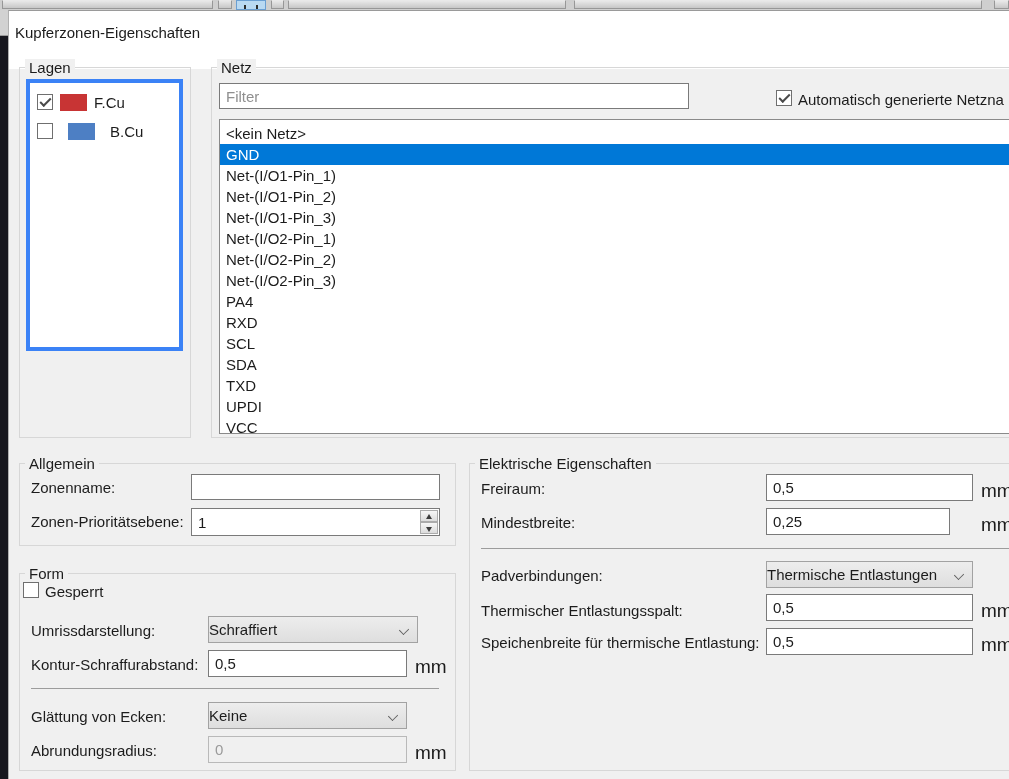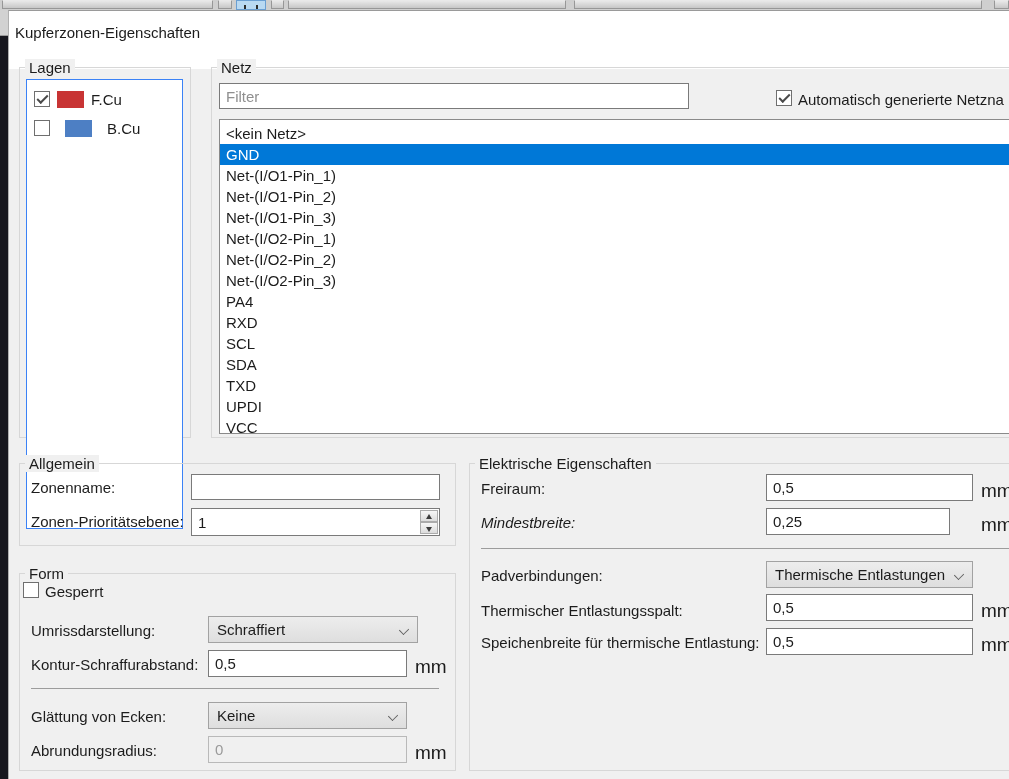--- a/index.html
+++ b/index.html
@@ -34,35 +34,35 @@
   .lbl { position:absolute; font-size:15px; color:#1c1c1c; white-space:nowrap; }
   .unit { position:absolute; font-size:19px; color:#1c1c1c; }
 
   .txt { position:absolute; background:#fff; border:1px solid #7a7a7a; font-size:15px;
          color:#1c1c1c; padding:0 6px; font-family:inherit; outline:none; }
   .txt::placeholder { color:#8f8f8f; }
   .txt.disabled { background:#f0f0f0; border-color:#b9b9b9; color:#9a9a9a; }
 
   .dropdown { position:absolute; background:linear-gradient(#ededed,#dedede);
               border:1px solid #a2a2a2; font-size:15px; color:#1c1c1c;
-              display:flex; align-items:center; padding-left:8px; }
+              display:flex; align-items:center; padding-left:0; }
   .chev { position:absolute; right:9px; top:50%; width:8px; height:8px; margin-top:-6px; }
   .chev::before { content:""; position:absolute; left:0; top:2px; width:7px; height:7px;
                   border-left:1.5px solid #5f5f5f; border-bottom:1.5px solid #5f5f5f;
                   transform:rotate(-45deg) scale(1,0.8); }
 
   .checkbox { position:absolute; width:16px; height:16px; background:#fff;
               border:1px solid #6f6f6f; }
   .checkbox.checked::after { content:""; position:absolute; left:2px; top:3px; width:9px;
               height:4px; border-left:2px solid #4a4a4a; border-bottom:2px solid #4a4a4a;
               transform:rotate(-45deg); }
 
   
-  .layer-listbox { position:absolute; left:17px; top:68px; width:157px; height:450px;
-                   background:#fff; border:1px solid #3b82f6; }
+  .layer-listbox { position:absolute; left:17px; top:68px; width:157px; height:272px;
+                   background:#fff; border:4px solid #3b82f6; }
   .layer-row { position:absolute; left:7px; height:20px; display:flex; align-items:center; }
   .layer-row .checkbox { position:relative; flex:0 0 16px; }
   .swatch { width:27px; height:17px; margin-left:7px; }
   .layer-name { margin-left:7px; font-size:15px; color:#1c1c1c; }
 
   
   .net-listbox { position:absolute; left:210px; top:108px; width:802px; height:315px;
                  background:#fff; border:1px solid #8a8a8a; overflow:hidden; padding-top:3px; }
   .net-row { height:21px; line-height:21px; padding-left:6px; font-size:15px; color:#1c1c1c;
              white-space:nowrap; }
@@ -198,21 +198,21 @@
   <input class="txt disabled" style="left: 199px; top: 725px; width: 199px; height: 27px;" type="text" disabled="" value="0">
   <span class="unit" style="left:406px;top:731px;">mm</span>
 
   <div class="group" style="left:460px;top:452px;width:552px;height:308px;">
     <span class="group-label">Elektrische Eigenschaften</span>
   </div>
   <span class="lbl" style="left:472px;top:469px;">Freiraum:</span>
   <input class="txt" style="left: 757px; top: 463px; width: 207px; height: 27px;" type="text" value="0,5">
   <span class="unit" style="left:972px;top:469px;">mm</span>
 
-  <span class="lbl" style="left:472px;top:503px;font-style:italic;">Mindestbreite:</span>
+  <span class="lbl" style="left:472px;top:503px;">Mindestbreite:</span>
   <input class="txt" style="left: 757px; top: 497px; width: 184px; height: 27px;" type="text" value="0,25">
   <span class="unit" style="left:972px;top:503px;">mm</span>
 
   <div class="hsep" style="left:472px;top:537px;width:529px;"></div>
 
   <span class="lbl" style="left:472px;top:556px;">Padverbindungen:</span>
   <div class="dropdown" style="left:757px;top:550px;width:207px;height:27px;">
     <span>Thermische Entlastungen</span>
     <span class="chev"></span>
   </div>

